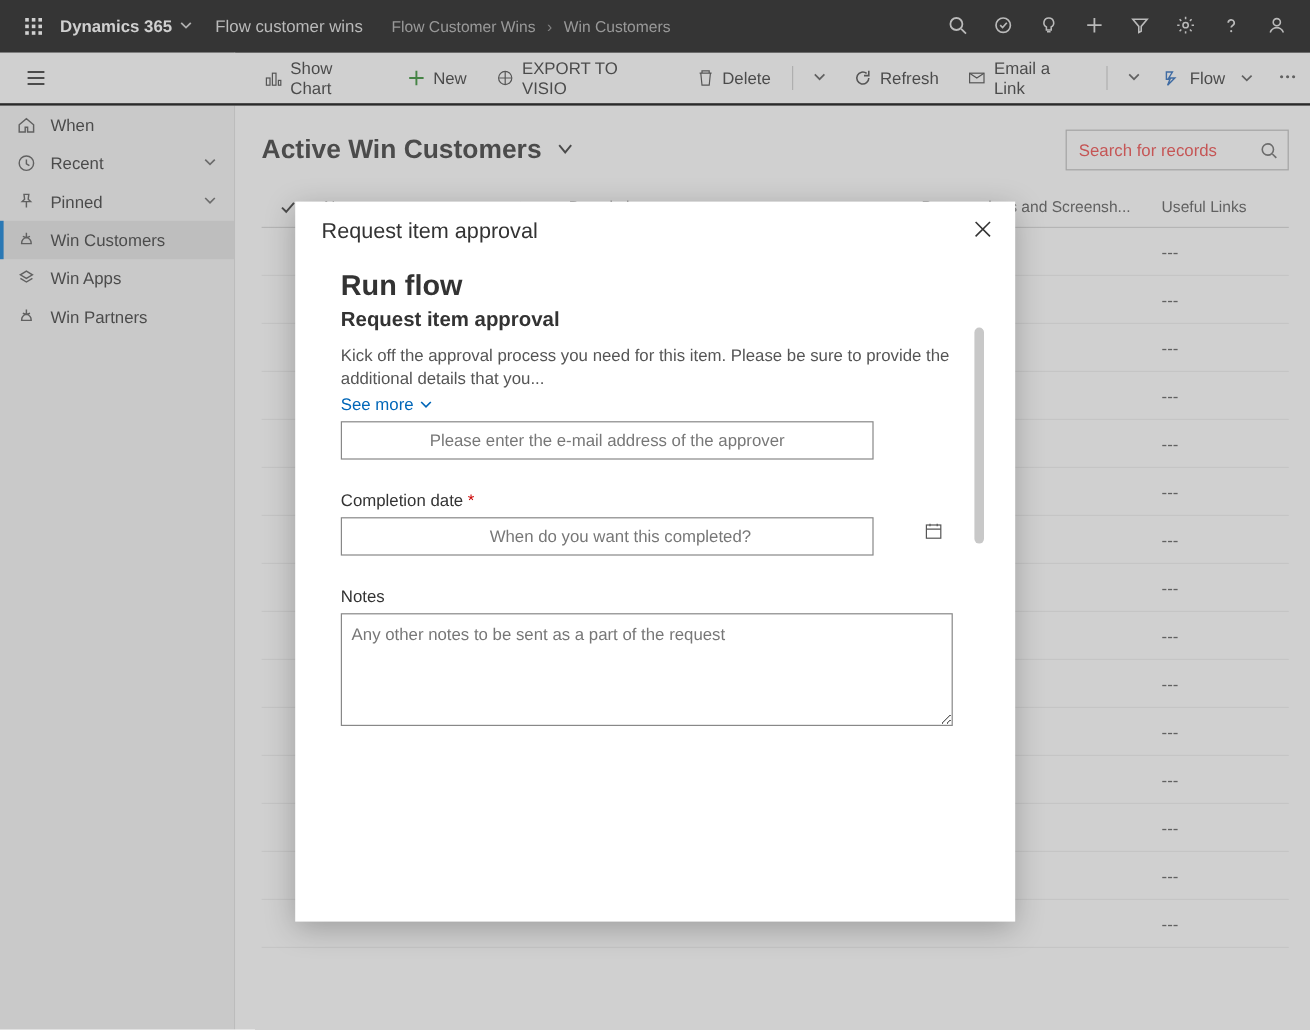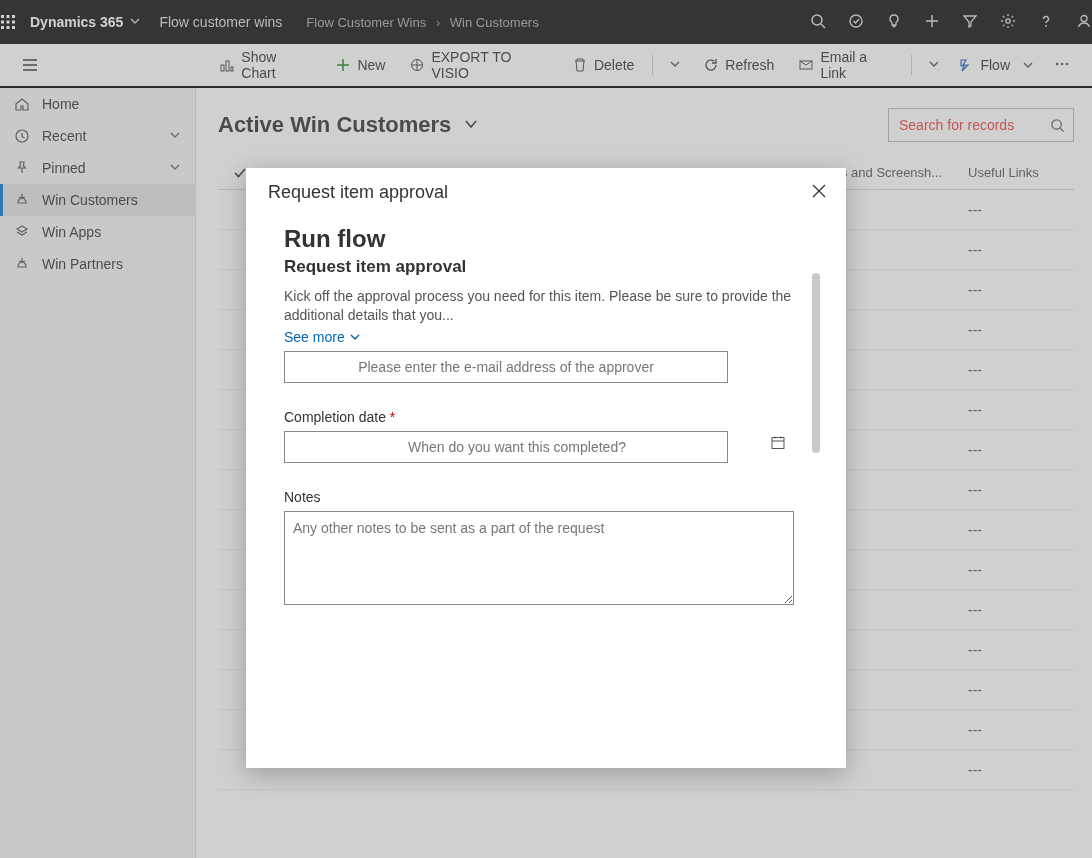--- a/index.html
+++ b/index.html
@@ -14,21 +14,21 @@
     position: relative;
   }
 
   
   .topbar {
     height: 44px;
     background: #111;
     color: #ddd;
     display: flex;
     align-items: center;
-    padding: 0 0;
+    padding: 0 20px;
     font-size: 14px;
   }
   .topbar .waffle { margin-right: 14px; display:flex; align-items:center;}
   .topbar .brand { font-weight: 600; color: #fff; margin-right: 6px; }
   .topbar .chev { margin-right: 18px; }
   .topbar .appname { color: #ddd; margin-right: 24px; }
   .topbar .breadcrumb { color: #aaa; font-size: 13px; }
   .topbar .breadcrumb .sep { margin: 0 6px; color:#888;}
   .topbar-right { margin-left: auto; display: flex; gap: 22px; align-items:center;}
   .topbar-right svg { fill:#ddd; }
@@ -43,21 +43,21 @@
   }
   .hamburger { width: 44px; display:flex; justify-content:center; }
   .cmd-items { display:flex; align-items:center; margin-left: 158px; gap: 4px; }
   .cmd-btn {
     display:flex; align-items:center; gap:6px;
     padding: 6px 10px; color:#333; font-size:14px;
   }
   .cmd-btn svg { flex-shrink:0; }
   .cmd-sep { width:1px; height:20px; background:#ccc; margin: 0 4px;}
   .cmd-chev { padding: 6px 8px; }
-  .cmd-right { margin-left:auto; display:flex; align-items:center; padding-right:12px;}
+  .cmd-right { margin-left:auto; display:flex; align-items:center; padding-right:1px;}
   .cmd-ellipsis { padding:6px 10px; }
 
   
   .leftnav {
     position: absolute;
     top: 44px;
     left: 0;
     width: 196px;
     bottom: 0;
     background: #f4f4f4;
@@ -253,21 +253,21 @@
           <path d="M2.5 14c1-3 4-4 5.5-4s4.5 1 5.5 4" stroke="#ddd" stroke-width="1.3" fill="none"></path>
         </svg></span>
   </div>
 </div>
 
 <div class="leftnav">
   <div class="nav-item">
     <svg width="16" height="16" viewBox="0 0 16 16">
         <path d="M2 8l6-5 6 5v6H9v-4H7v4H2z" stroke="#555" stroke-width="1.2" fill="none"></path>
       </svg>
-    <span>Home</span>
+    <span>When</span>
   </div>
   <div class="nav-item">
     <svg width="16" height="16" viewBox="0 0 16 16">
         <circle cx="8" cy="8" r="6" stroke="#555" stroke-width="1.2" fill="none"></circle>
         <path d="M8 5v3.5l2.5 1.5" stroke="#555" stroke-width="1.2" fill="none"></path>
       </svg>
     <span>Recent</span>
     <span class="nav-chev"><svg width="12" height="12" viewBox="0 0 12 12">
           <path d="M2 4l4 4 4-4" stroke="#666" stroke-width="1.4" fill="none"></path>
         </svg></span>

